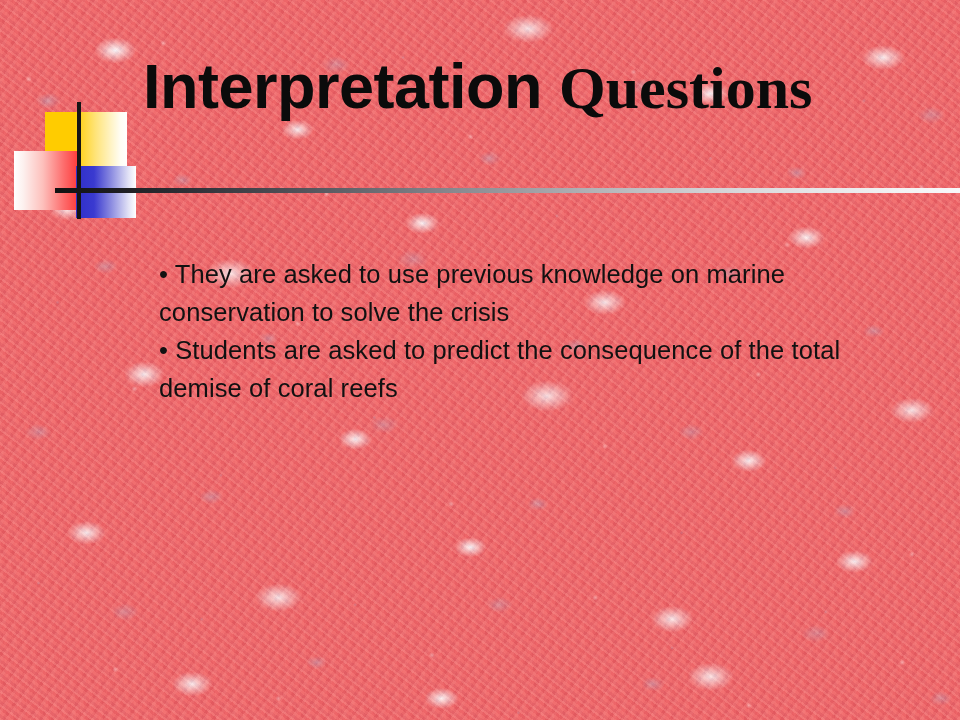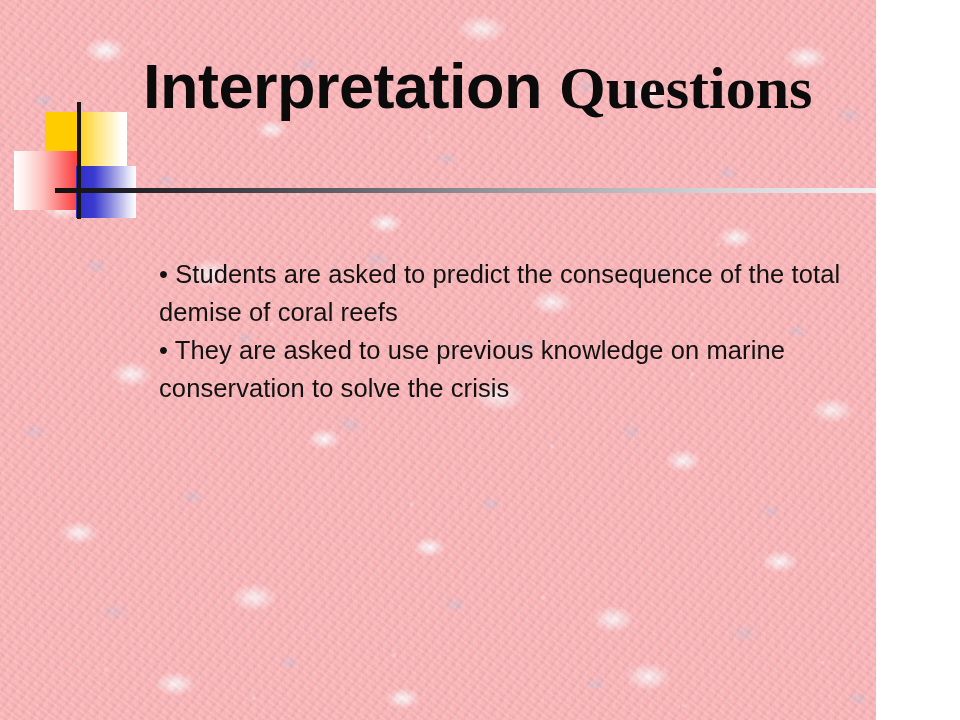--- a/index.html
+++ b/index.html
@@ -3,24 +3,24 @@
 <meta charset="utf-8">
 <style>
   html, body {
     margin: 0;
     padding: 0;
     background: #ffffff;
   }
 
   #slide {
     position: relative;
-    width: 876px;
+    width: 960px;
     height: 720px;
     overflow: hidden;
-    background-color: #fca5a5;
+    background-color: #ef4444;
     font-family: "Liberation Sans", sans-serif;
   }
 
   
   .tex {
     position: absolute;
     inset: 0;
     pointer-events: none;
   }
   .tex-a {
@@ -229,17 +229,17 @@
     <div class="rect rect-red"></div>
     <div class="rect rect-blue"></div>
     <div class="rect rect-blue2"></div>
     <div class="line-v"></div>
     <div class="line-h"></div>
   </div>
 
   <h1 id="title"><span class="t-main">Interpretation</span><span class="t-main"> </span><span class="t-sub">Questions</span></h1>
 
   <div id="body-text">
+    <div class="bullet-line"><span>•</span><span> </span><span>They are asked to use previous knowledge on marine conservation to solve the crisis</span></div>
     <div class="bullet-line"><span>•</span><span> </span><span>Students are asked to predict the consequence of the total demise of coral reefs</span></div>
-    <div class="bullet-line"><span>•</span><span> </span><span>They are asked to use previous knowledge on marine conservation to solve the crisis</span></div>
   </div>
 
 </div>
 
 </body></html>

